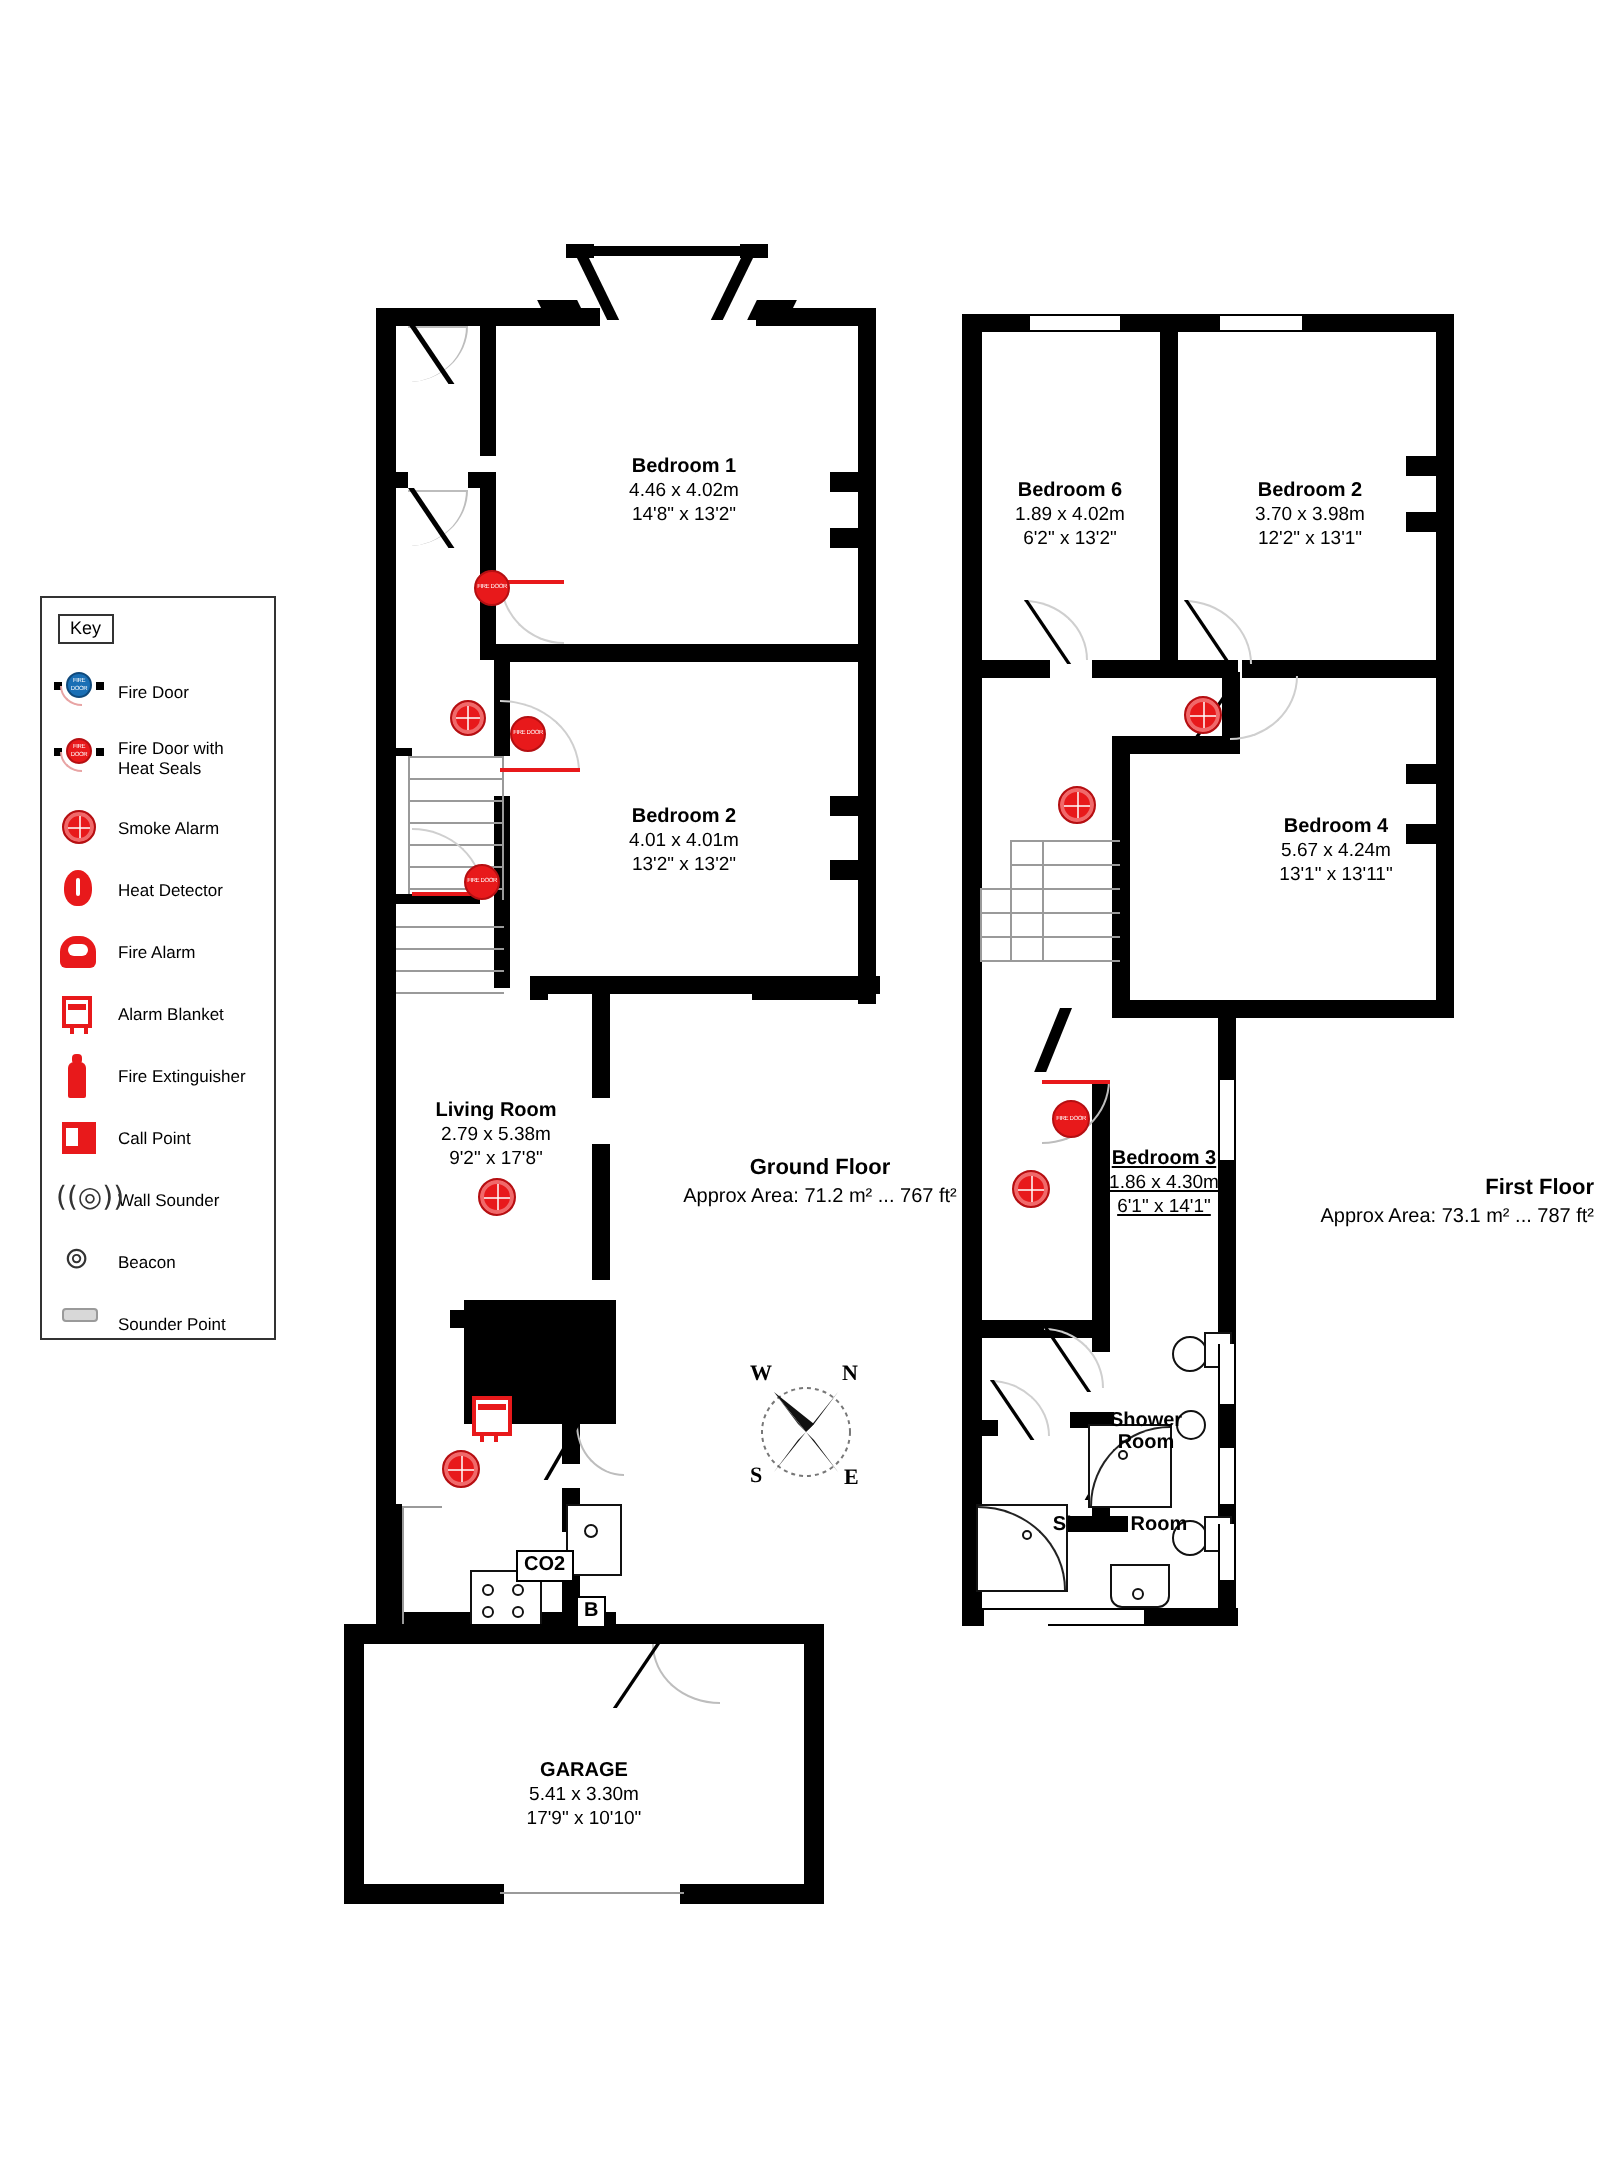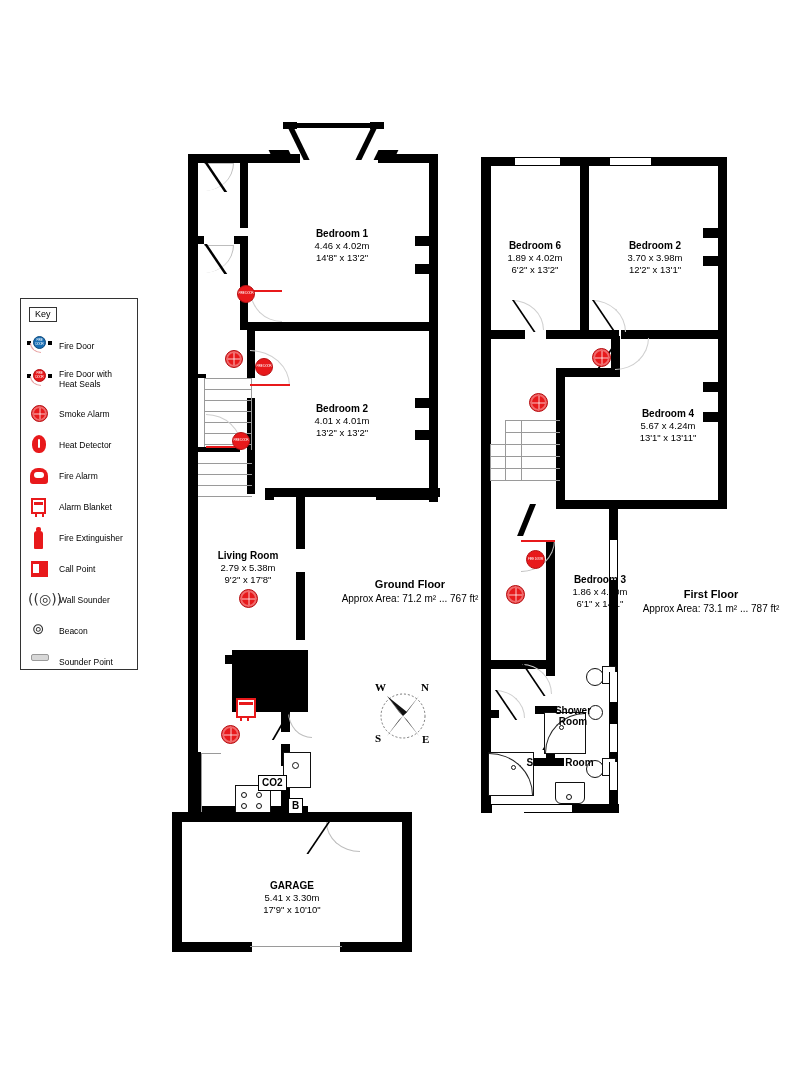--- a/index.html
+++ b/index.html
@@ -603,34 +603,34 @@
     <div class="room-label" style="left:590px;top:240px;width:130px;">
       <span class="rn">Bedroom 2</span>
       <span class="rd">3.70 x 3.98m</span>
       <span class="rd">12'2" x 13'1"</span>
     </div>
     <div class="room-label" style="left:604px;top:408px;width:128px;">
       <span class="rn">Bedroom 4</span>
       <span class="rd">5.67 x 4.24m</span>
       <span class="rd">13'1" x 13'11"</span>
     </div>
-    <div class="room-label" style="left:550px;top:574px;width:100px;">
+    <div class="room-label" style="left:532px;top:574px;width:100px;text-decoration:underline;">
       <span class="rn">Bedroom 3</span>
       <span class="rd">1.86 x 4.30m</span>
       <span class="rd">6'1" x 14'1"</span>
     </div>
     <div class="room-label" style="left:538px;top:693px;width:70px;white-space:pre-line;">
       <span class="rn" style="line-height:11px;">Shower
 Room</span>
     </div>
     <div class="room-label" style="left:505px;top:757px;width:110px;">
       <span class="rn">Shower Room</span>
     </div>
 
-    <div class="floor-title" style="left:625px;top:588px;width:172px;">
+    <div class="floor-title" style="left:625px;top:588px;width:172px;text-align:right;">
       <span class="ft">First Floor</span>
       <span class="fa">Approx Area: 73.1 m² ... 787 ft²</span>
     </div>
   </div>
 
   <div id="compass">
     <svg width="66" height="66" viewBox="0 0 66 66">
       <circle cx="33" cy="33" r="22" fill="none" stroke="#777" stroke-width="1" stroke-dasharray="2,2"></circle>
       <polygon points="33,33 17,13 37,29" fill="#111"></polygon>
       <polygon points="33,33 49,13 37,29" fill="#111"></polygon>

